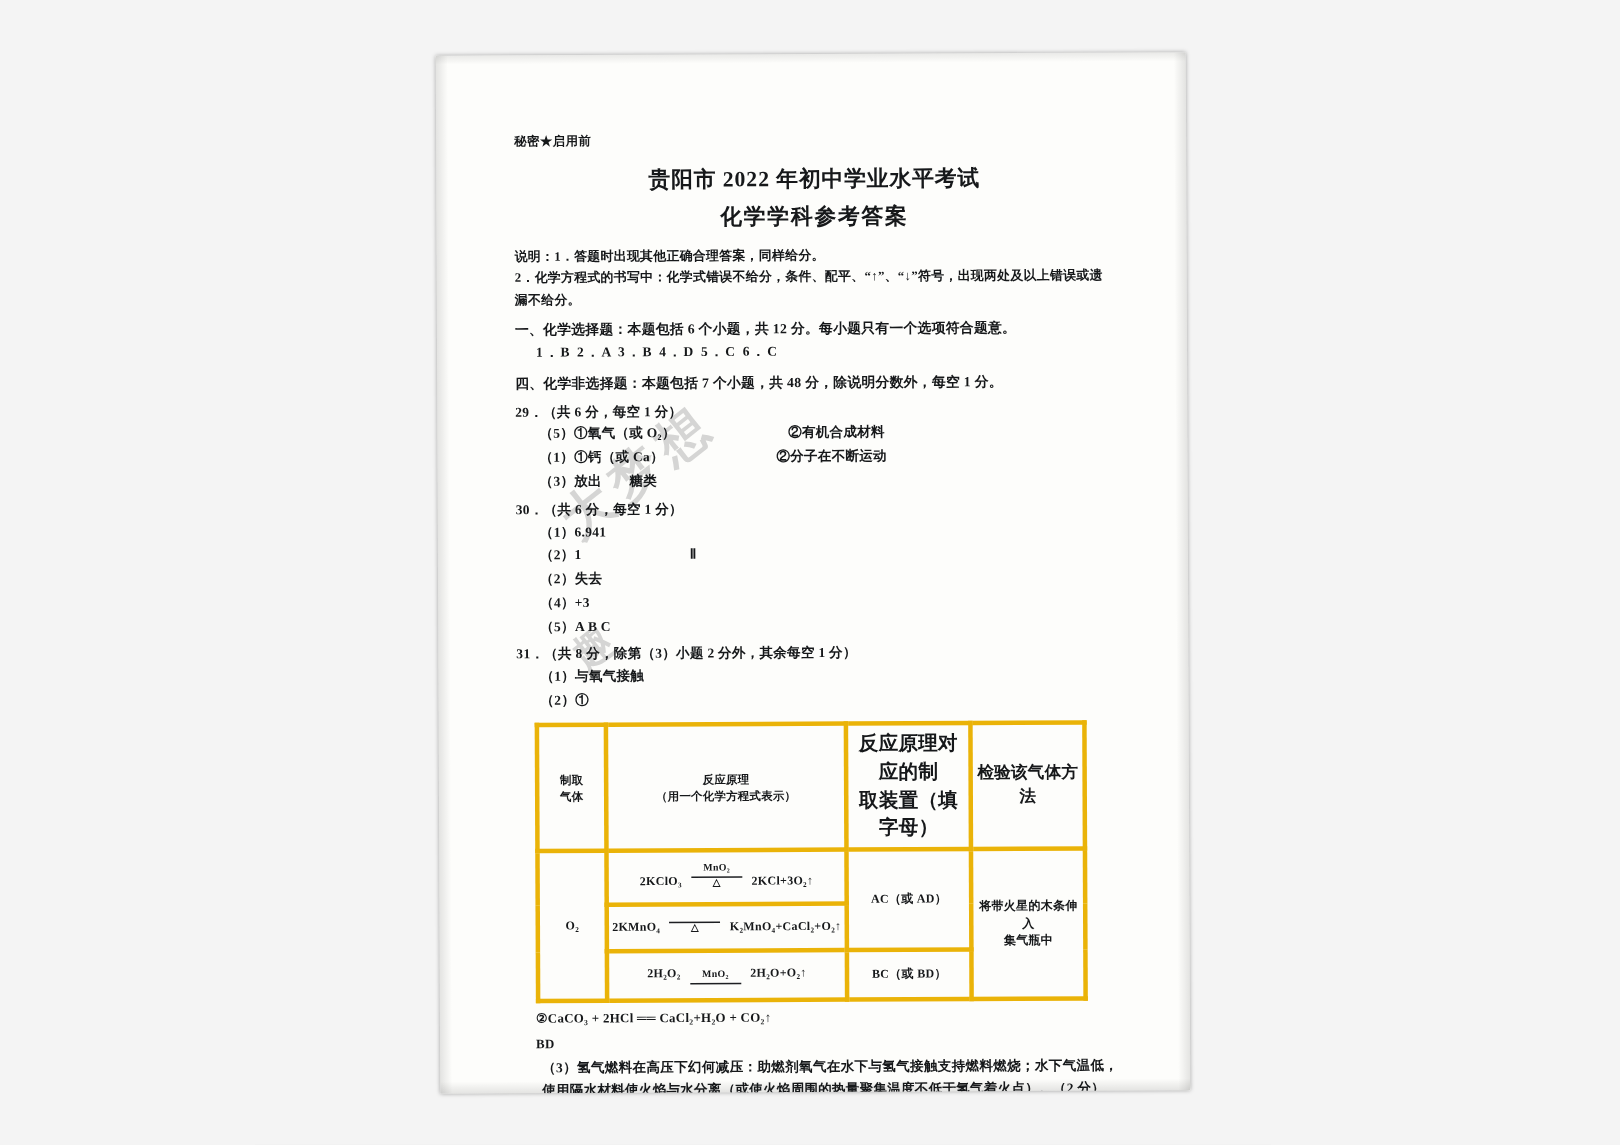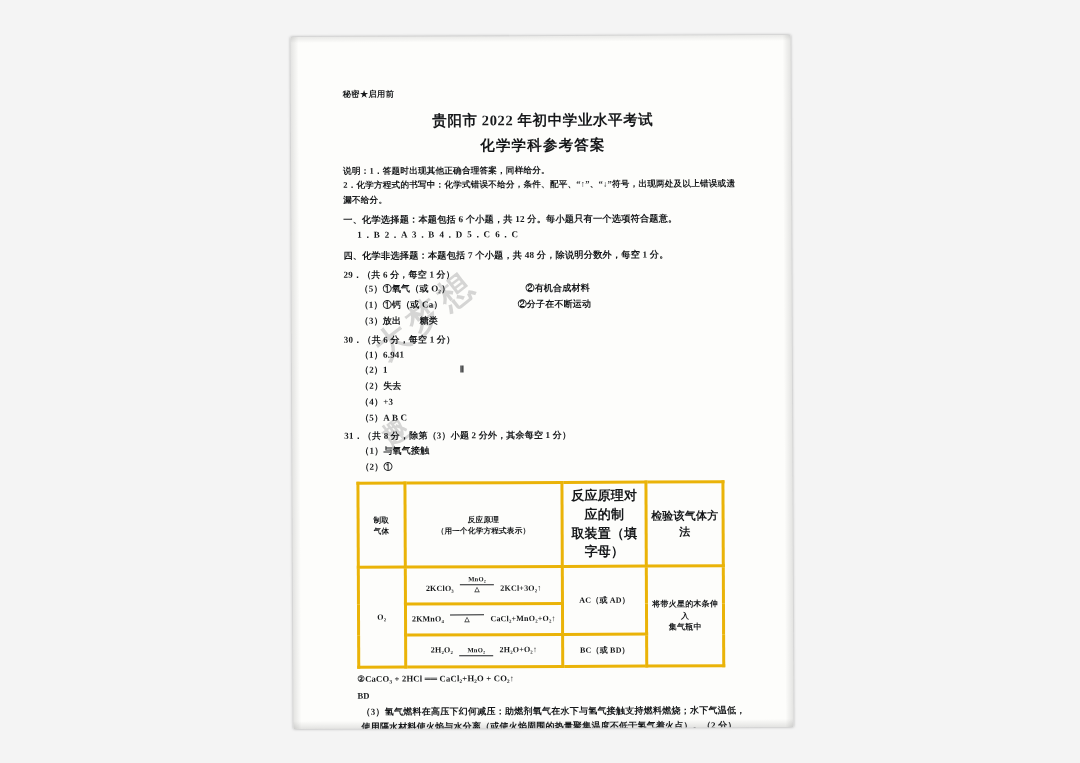--- a/index.html
+++ b/index.html
@@ -308,21 +308,21 @@
           </tr>
           <tr>
             <td class="eqcell">
               <span class="eq">
                 <span>2KMnO₄</span>
                 <span class="over">
                   <span class="top"></span>
                   <span class="bar"></span>
                   <span class="bot">△</span>
                 </span>
-                <span>CaCl₂+MnO₂+O₂↑</span>
+                <span>K₂MnO₄+CaCl₂+O₂↑</span>
               </span>
             </td>
           </tr>
           <tr>
             <td class="eqcell">
               <span class="eq">
                 <span>2H₂O₂</span>
                 <span class="over">
                   <span class="top">MnO₂</span>
                   <span class="bar"></span>

